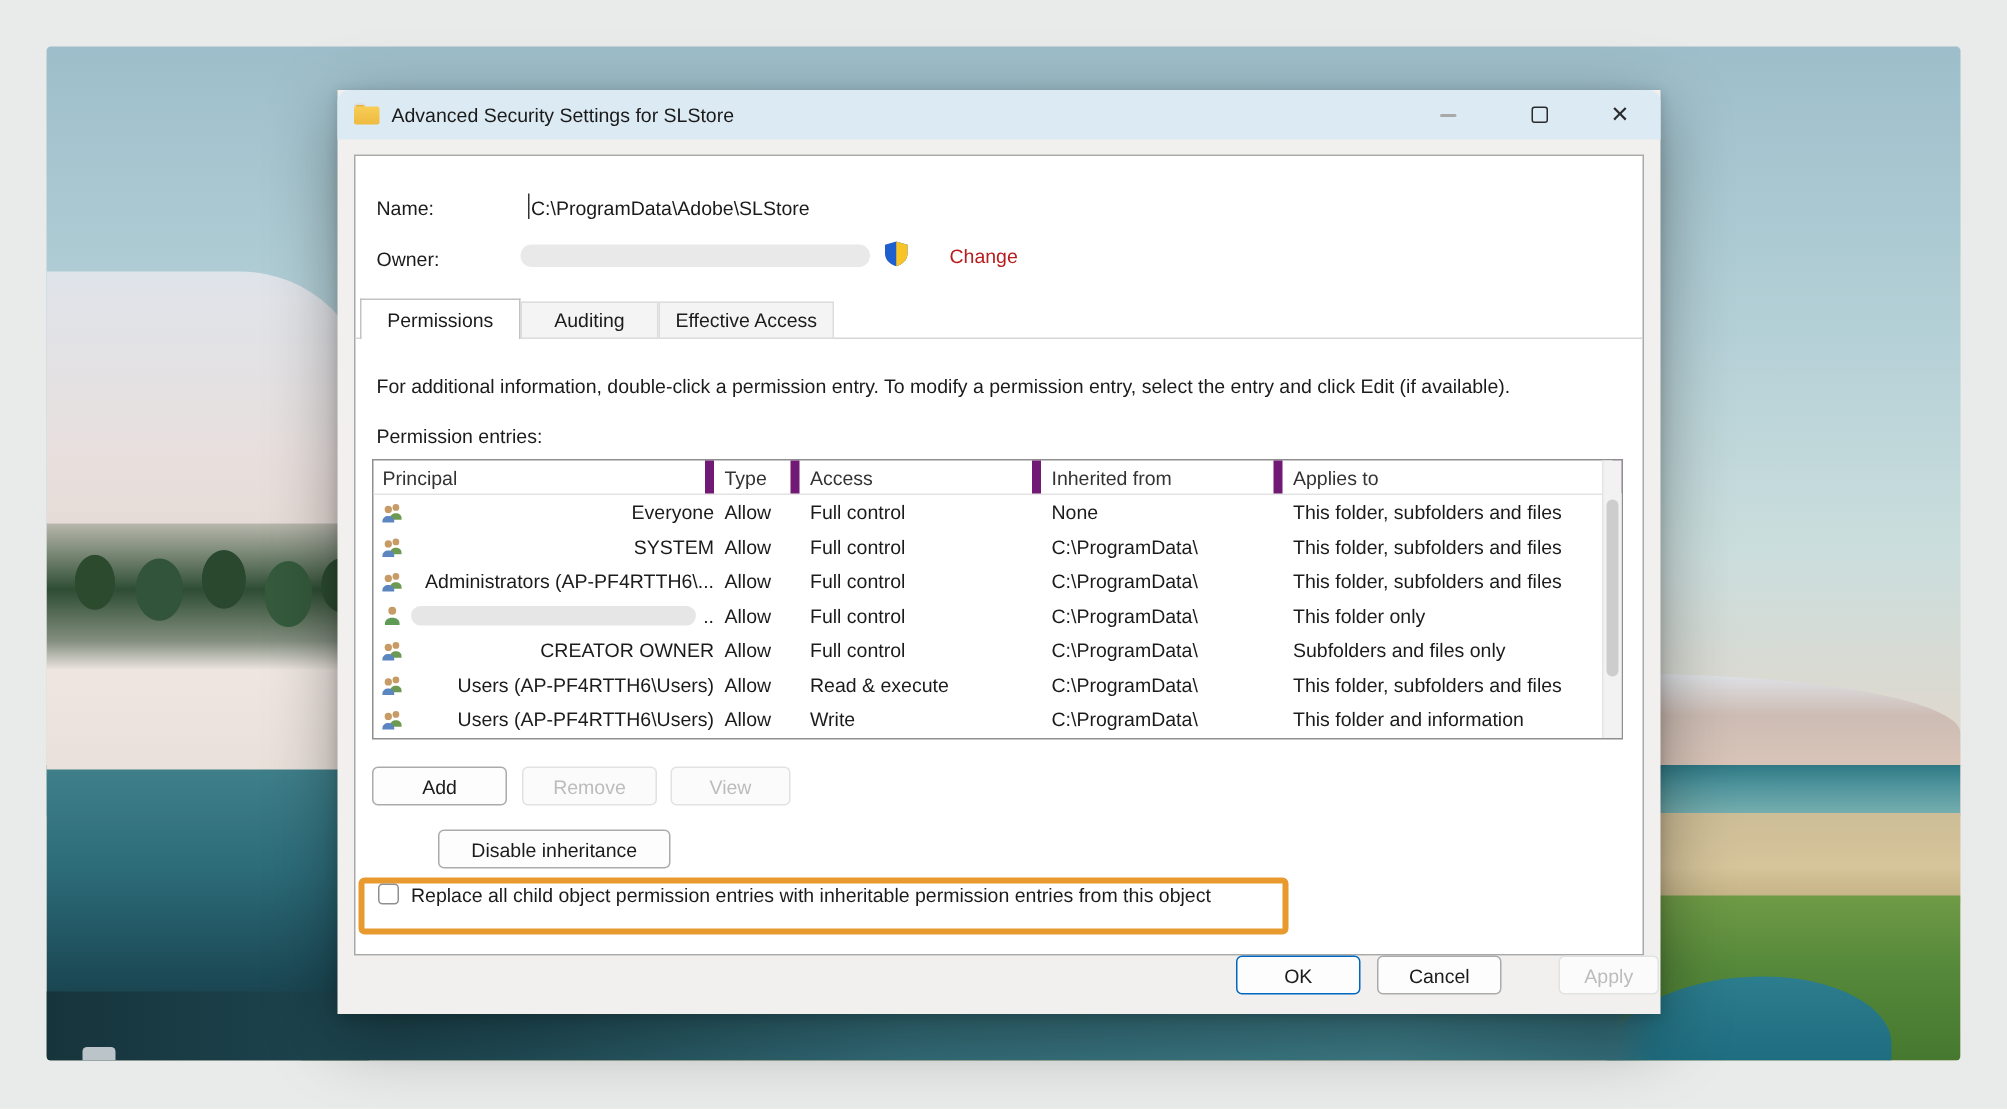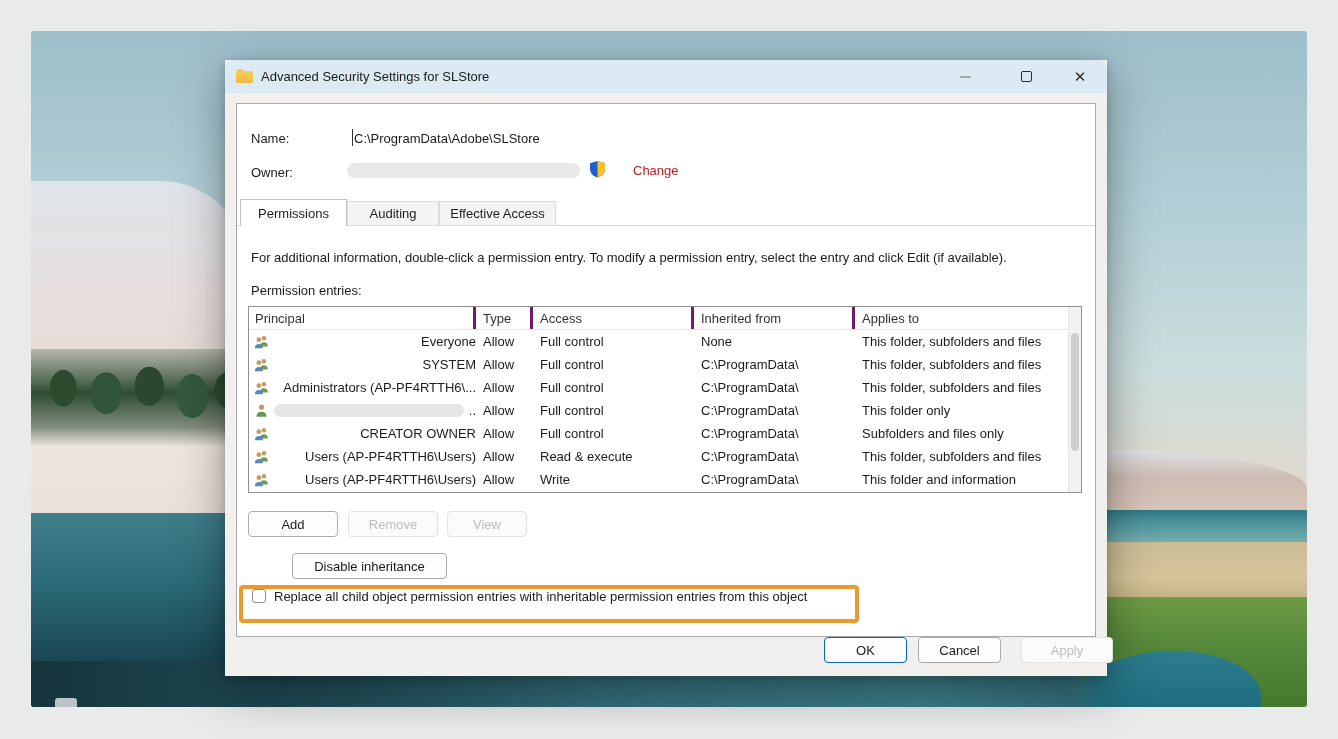--- a/index.html
+++ b/index.html
@@ -108,21 +108,21 @@
   .tab { position:absolute; bottom:0; height:25px; display:flex; align-items:center; justify-content:center;
          background:#f4f4f4; border:1px solid #dcdcdc; color:#1b1b1b; }
   .tab.active { height:27px; background:#ffffff; border:1px solid #c2c2c2; border-bottom:none; z-index:2; }
   .tab1 { left:3px; width:107px; } .tab2 { left:110px; width:92px; } .tab3 { left:202px; width:117px; }
 
   .desc { position:absolute; left:14px; top:146px; width:835px; color:#1b1b1b; }
   .entries-label { position:absolute; left:14px; top:179px; }
 
   .ptable { position:absolute; left:11px; top:202px; width:834px; height:187px; border:1px solid #8f8f8f; background:#fff; }
   .thead { display:grid; grid-template-columns:227px 57px 161px 161px 1fr; height:23px; border-bottom:1px solid #e3e3e3; }
-  .thead .th { display:flex; align-items:center; padding-left:7px; color:#333; border-right:3px solid #701a75; overflow:hidden; white-space:nowrap; }
+  .thead .th { display:flex; align-items:center; padding-left:7px; color:#333; border-right:6px solid #701a75; overflow:hidden; white-space:nowrap; }
   .thead .th:first-child { padding-left:6px; }
   .trow { display:grid; grid-template-columns:227px 57px 161px 161px 1fr; height:23px; align-items:center; }
   .td { padding-left:7px; white-space:nowrap; overflow:hidden; color:#1b1b1b;justify-content:space-between; }
   .td.principal { display:flex; align-items:center; gap:5px; padding-left:5px; }
   .td .plabel { overflow:hidden; text-overflow:ellipsis; white-space:nowrap; }
   .redact-pill { display:inline-block; width:192px; height:13px; background:#e6e6e6; border-radius:7px; }
   .vscroll { position:absolute; right:0; top:0; bottom:0; width:13px; background:#f2f2f2; border-left:1px solid #e4e4e4; }
   .vthumb { position:absolute; left:2px; right:2px; top:26px; height:118px; background:#cdcdcd; border-radius:4px; }
 
   .btn { position:absolute; height:26px; background:#fdfdfd; border:1px solid #ababab; border-radius:4px;
@@ -133,21 +133,21 @@
   .btn-view { left:210px; top:407px; width:80px; }
   .btn-disinherit { left:11px; top:449px; width:155px;margin-left:44px; }
 
   .highlight-box { position:absolute; left:2px; top:481px; width:620px; height:38px;
                    border:4px solid #e89a2e; border-radius:4px; background:transparent; display:flex; }
   .checkbox { width:14px; height:14px; border:1px solid #8f8f8f; border-radius:3px; background:#fff; margin-left:9px; flex:0 0 auto; }
   .checkbox-label { margin-left:8px; white-space:nowrap; }
 
   .btn-ok { left:599px; top:577px; width:83px; border:1px solid #0067c0; }
   .btn-cancel { left:693px; top:577px; width:83px; }
-  .btn-apply { left:796px; top:577px; width:92px; }
+  .btn-apply { left:814px; top:577px; width:67px; }
 </style>
 </head>
 <body>
 
 <div class="desktop">
   <div class="bg-mountains-right"></div>
   <div class="bg-water-band"></div>
   <div class="bg-grass-tan"></div>
   <div class="bg-grass-green"></div>
   <div class="bg-stream"></div>

